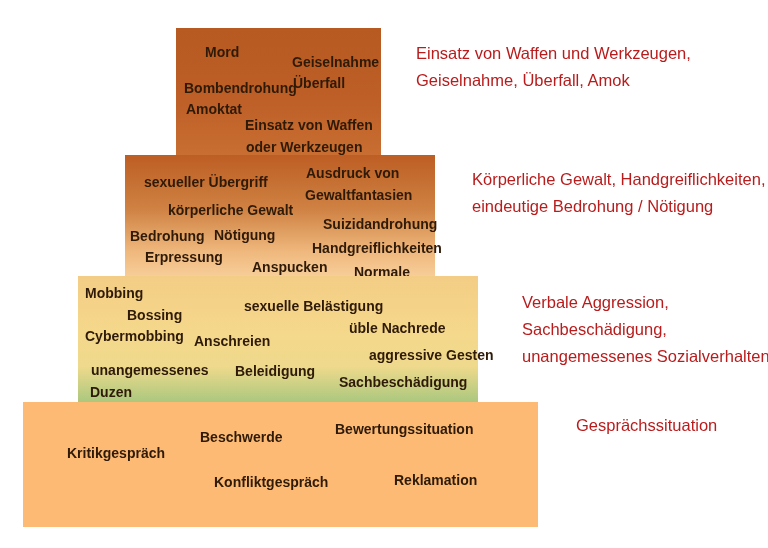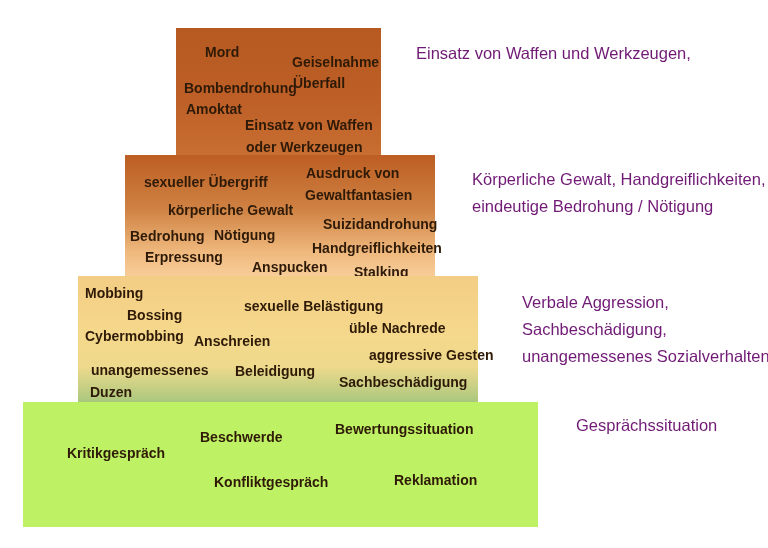--- a/index.html
+++ b/index.html
@@ -18,33 +18,33 @@
   .tier2{
     left:117px;top:155px;width:310px;height:121px;
     background:linear-gradient(180deg,#bd5e24 0%,#cf8243 45%,#efb87d 80%,#f7cd99 100%);
   }
   .tier3{
     left:70px;top:276px;width:400px;height:126px;
     background:linear-gradient(180deg,#f3cd85 0%,#f5d88b 45%,#eed98c 72%,#aac87e 100%);
   }
   .tier4{
     left:15px;top:402px;width:515px;height:125px;
-    background:#bef264;
+    background:#fdba74;
   }
   .word{
     position:absolute;
     font-size:14px;
     font-weight:600;
     color:#2e1a07;
     white-space:nowrap;
     line-height:1.1;
   }
   .side-label{
     position:absolute;
-    color:#701a75;
+    color:#b91c1c;
     font-size:16.5px;
     font-weight:400;
     line-height:27px;
     white-space:nowrap;
   }
 </style>
 </head>
 <body>
 
 <div class="canvas">
@@ -63,21 +63,21 @@
     <span class="word" style="left:19px;top:20px">sexueller Übergriff</span>
     <span class="word" style="left:181px;top:11px">Ausdruck von</span>
     <span class="word" style="left:180px;top:33px">Gewaltfantasien</span>
     <span class="word" style="left:198px;top:62px">Suizidandrohung</span>
     <span class="word" style="left:43px;top:48px">körperliche Gewalt</span>
     <span class="word" style="left:5px;top:74px">Bedrohung</span>
     <span class="word" style="left:89px;top:73px">Nötigung</span>
     <span class="word" style="left:187px;top:86px">Handgreiflichkeiten</span>
     <span class="word" style="left:20px;top:95px">Erpressung</span>
     <span class="word" style="left:127px;top:105px">Anspucken</span>
-    <span class="word" style="left:229px;top:110px">Stalking</span>
+    <span class="word" style="left:229px;top:110px">Normale</span>
   </div>
 
   <div class="tier tier3">
     <span class="word" style="left:7px;top:10px">Mobbing</span>
     <span class="word" style="left:166px;top:23px">sexuelle Belästigung</span>
     <span class="word" style="left:49px;top:32px">Bossing</span>
     <span class="word" style="left:271px;top:45px">üble Nachrede</span>
     <span class="word" style="left:7px;top:53px">Cybermobbing</span>
     <span class="word" style="left:116px;top:58px">Anschreien</span>
     <span class="word" style="left:291px;top:72px">aggressive Gesten</span>
@@ -90,20 +90,21 @@
   <div class="tier tier4">
     <span class="word" style="left:177px;top:28px">Beschwerde</span>
     <span class="word" style="left:312px;top:20px">Bewertungssituation</span>
     <span class="word" style="left:44px;top:44px">Kritikgespräch</span>
     <span class="word" style="left:191px;top:73px">Konfliktgespräch</span>
     <span class="word" style="left:371px;top:71px">Reklamation</span>
   </div>
 
   <div class="side-label" style="left:416px;top:40px">
     <div>Einsatz von Waffen und Werkzeugen,</div>
+    <div>Geiselnahme, Überfall, Amok</div>
   </div>
 
   <div class="side-label" style="left:472px;top:166px">
     <div>Körperliche Gewalt, Handgreiflichkeiten,</div>
     <div>eindeutige Bedrohung / Nötigung</div>
   </div>
 
   <div class="side-label" style="left:522px;top:289px">
     <div>Verbale Aggression,</div>
     <div>Sachbeschädigung,</div>

